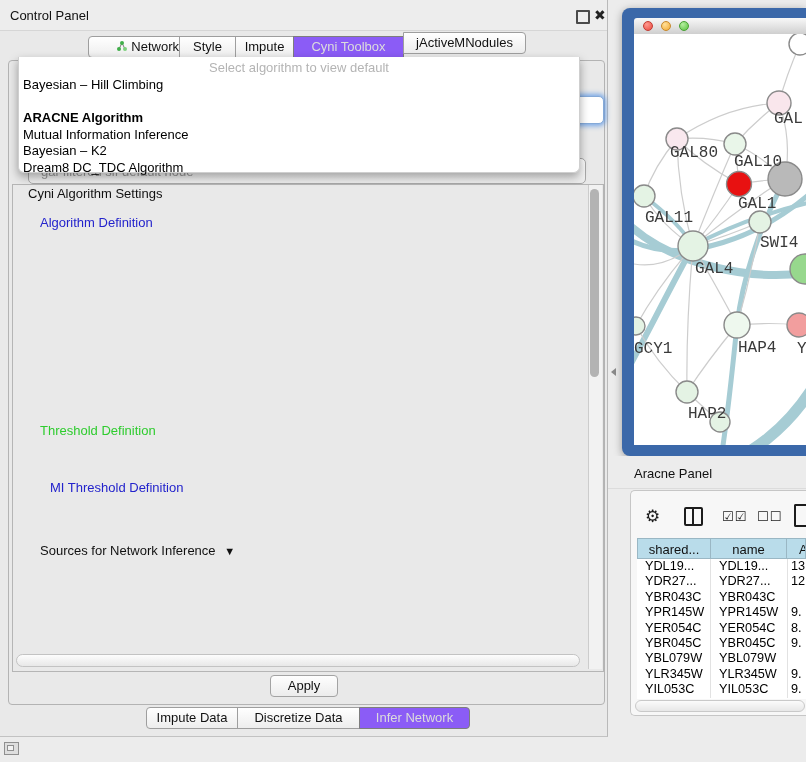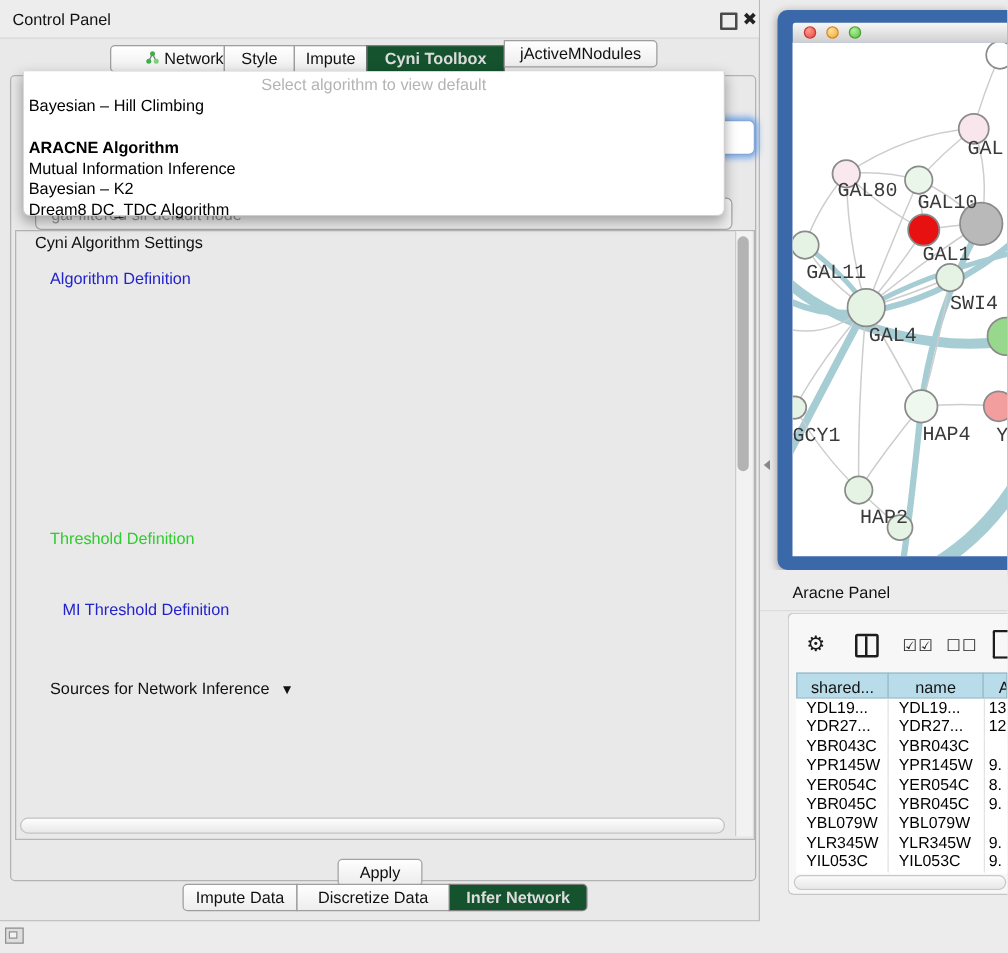--- a/index.html
+++ b/index.html
@@ -13,21 +13,21 @@
           border-right:1px solid #b9b9b9;border-bottom:1px solid #c2c2c2;}
   .titlebar{left:0;top:0;width:607px;height:30px;background:#ededed;border-bottom:1px solid #d6d6d6;}
   .title-text{left:10px;top:8px;font-size:13px;color:#111;}
   .float-btn{left:576px;top:10px;width:10px;height:10px;border:2px solid #4a4a4a;border-radius:1px;background:#ededed;}
   .close-btn{left:594px;top:7px;font-size:14px;font-weight:bold;color:#222;}
   
   .tabpanel{left:8px;top:60px;width:595px;height:643px;border:1px solid #b3b3b3;border-radius:4px;background:#e9e9e9;}
   
   .seg{height:20px;line-height:20px;border:1px solid #9e9e9e;background:linear-gradient(#ffffff,#ededed);
        text-align:center;font-size:13px;color:#111;box-sizing:content-box;}
-  .seg.sel{background:#14532d;color:#dcdcdc;border-color:#7d7d7d;font-weight:bold;}
+  .seg.sel{background:#8b5cf6;color:#dcdcdc;border-color:#7d7d7d;}
   .seg.first{border-radius:4px 0 0 4px;}
   .seg.last{border-radius:0 4px 4px 0;}
   
   .dropdown{left:18px;top:57px;width:560px;height:115px;background:#ffffff;border:1px solid #cfcfcf;border-top:none;
             border-radius:0 0 6px 6px;box-shadow:0 4px 10px rgba(0,0,0,0.35);z-index:10;}
   .dd-placeholder{width:560px;top:3px;left:0;text-align:center;color:#b4b4b4;font-size:13px;}
   .dd-item{left:4px;height:16px;line-height:16px;font-size:13px;color:#000;white-space:nowrap;}
   .dd-item.bold{font-weight:bold;}
   
   .focus-combo{left:560px;top:96px;width:42px;height:26px;background:#fff;border:1px solid #84a9d8;border-radius:5px;
@@ -231,21 +231,21 @@
   <div class="abs lbl" style="left:36px;top:568px;">Data Attributes</div>
 
   <div class="abs attr-list">
     <div class="attr-item">SelfLoops</div>
     <div class="attr-item">TopologicalCoefficient</div>
     <div class="attr-item">BetweennessCentrality</div>
     <div class="attr-item">gal4RGexp</div>
     <div class="attr-thumb"></div>
   </div>
 
-  <div class="abs button" style="left:270px;top:675px;width:66px;height:20px;line-height:20px;margin-top:12px;">
+  <div class="abs button" style="left:270px;top:675px;width:66px;height:20px;line-height:20px;">
     <span>Apply</span>
   </div>
 
   <div class="abs seg first" style="left:146px;top:707px;width:90px;">
     <span>Impute Data</span>
   </div>
   <div class="abs seg" style="left:237px;top:707px;width:121px;">
     <span>Discretize Data</span>
   </div>
   <div class="abs seg sel last" style="left:359px;top:707px;width:109px;">

